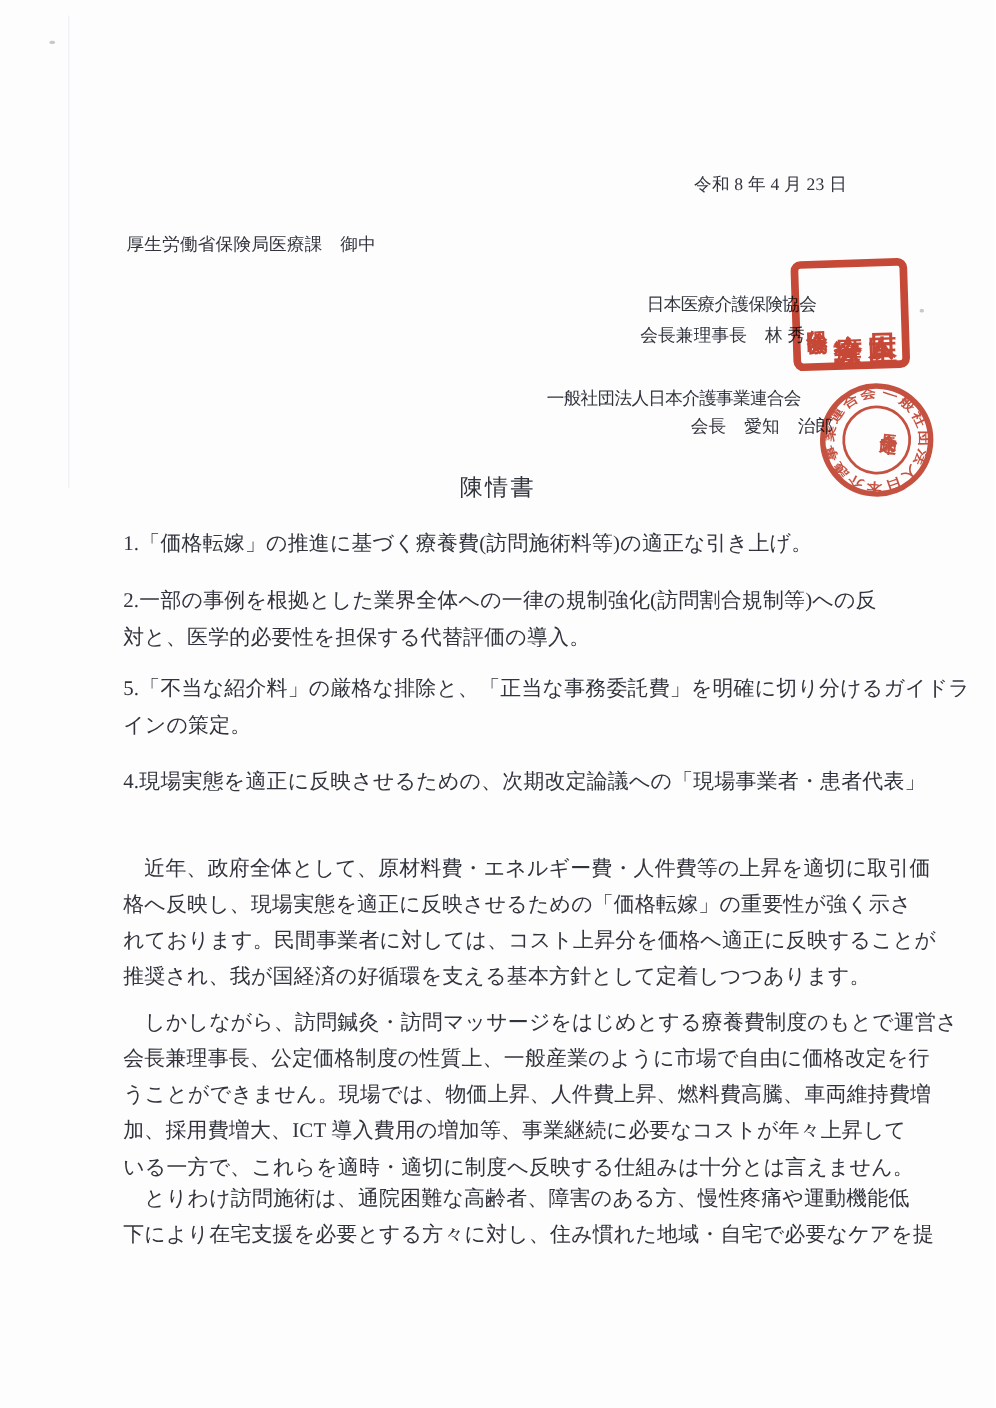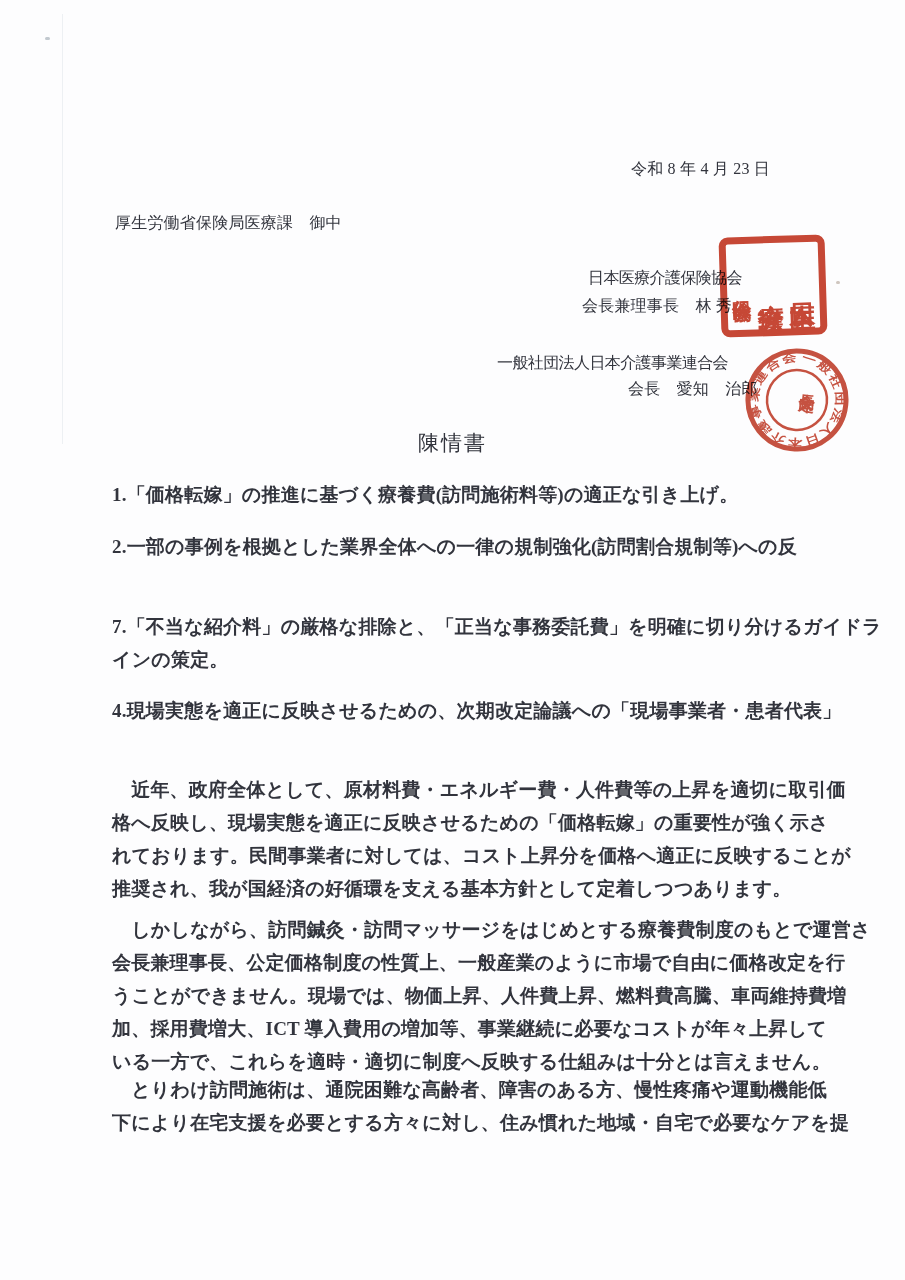--- a/index.html
+++ b/index.html
@@ -5,21 +5,21 @@
   html,body{margin:0;padding:0;background:#ffffff;}
   .page{
     position:relative;width:905px;height:1280px;overflow:hidden;
     background:#fdfdfe;
     font-family:"Liberation Serif","DejaVu Serif",serif;
     color:#32343d;
     filter:blur(0.25px);
   }
   .txt{position:absolute;font-size:16px;line-height:33px;letter-spacing:0.2px;white-space:pre;}
   .block{position:absolute;left:112px;width:720px;font-size:19px;line-height:33px;letter-spacing:0.2px;}
-  .block .line{white-space:pre;font-weight:bold;}
+  .block .line{white-space:pre;}
   .title{position:absolute;left:0;width:100%;text-align:center;font-size:21px;line-height:33px;letter-spacing:2px;}
   
   .sq-seal{
     position:absolute;left:720px;top:236px;width:106px;height:100px;
     border:7px solid #c43a26;border-radius:9px;box-sizing:border-box;
     transform:rotate(-1.8deg);
     display:flex;flex-direction:row-reverse;justify-content:space-between;
     align-items:center;padding:2px 5px;
     color:#c43a26;mix-blend-mode:multiply;opacity:0.93;z-index:5;
   }
@@ -82,24 +82,25 @@
   </div>
 
   <div class="title" style="top:427px;">陳情書</div>
 
   <div class="block" style="top:478px;">
     <div class="line">1.「価格転嫁」の推進に基づく療養費(訪問施術料等)の適正な引き上げ。</div>
   </div>
 
   <div class="block" style="top:530px;">
     <div class="line">2.一部の事例を根拠とした業界全体への一律の規制強化(訪問割合規制等)への反</div>
+    <div class="line">対と、医学的必要性を担保する代替評価の導入。</div>
   </div>
 
   <div class="block" style="top:610px;">
-    <div class="line">7.「不当な紹介料」の厳格な排除と、「正当な事務委託費」を明確に切り分けるガイドラ</div>
+    <div class="line">5.「不当な紹介料」の厳格な排除と、「正当な事務委託費」を明確に切り分けるガイドラ</div>
     <div class="line">インの策定。</div>
   </div>
 
   <div class="block" style="top:694px;">
     <div class="line">4.現場実態を適正に反映させるための、次期改定論議への「現場事業者・患者代表」</div>
   </div>
 
   <div class="block" style="top:773px;">
     <div class="line">　近年、政府全体として、原材料費・エネルギー費・人件費等の上昇を適切に取引価</div>
     <div class="line">格へ反映し、現場実態を適正に反映させるための「価格転嫁」の重要性が強く示さ</div>

